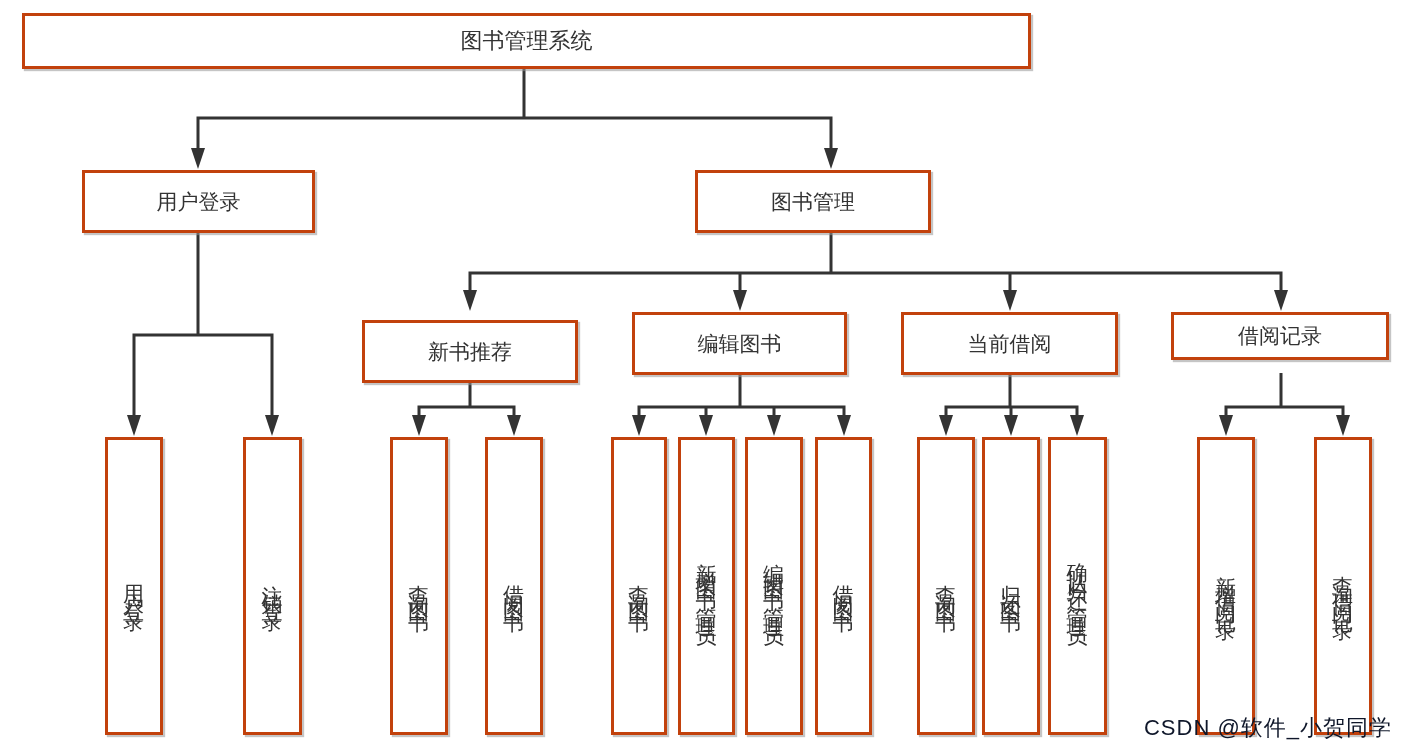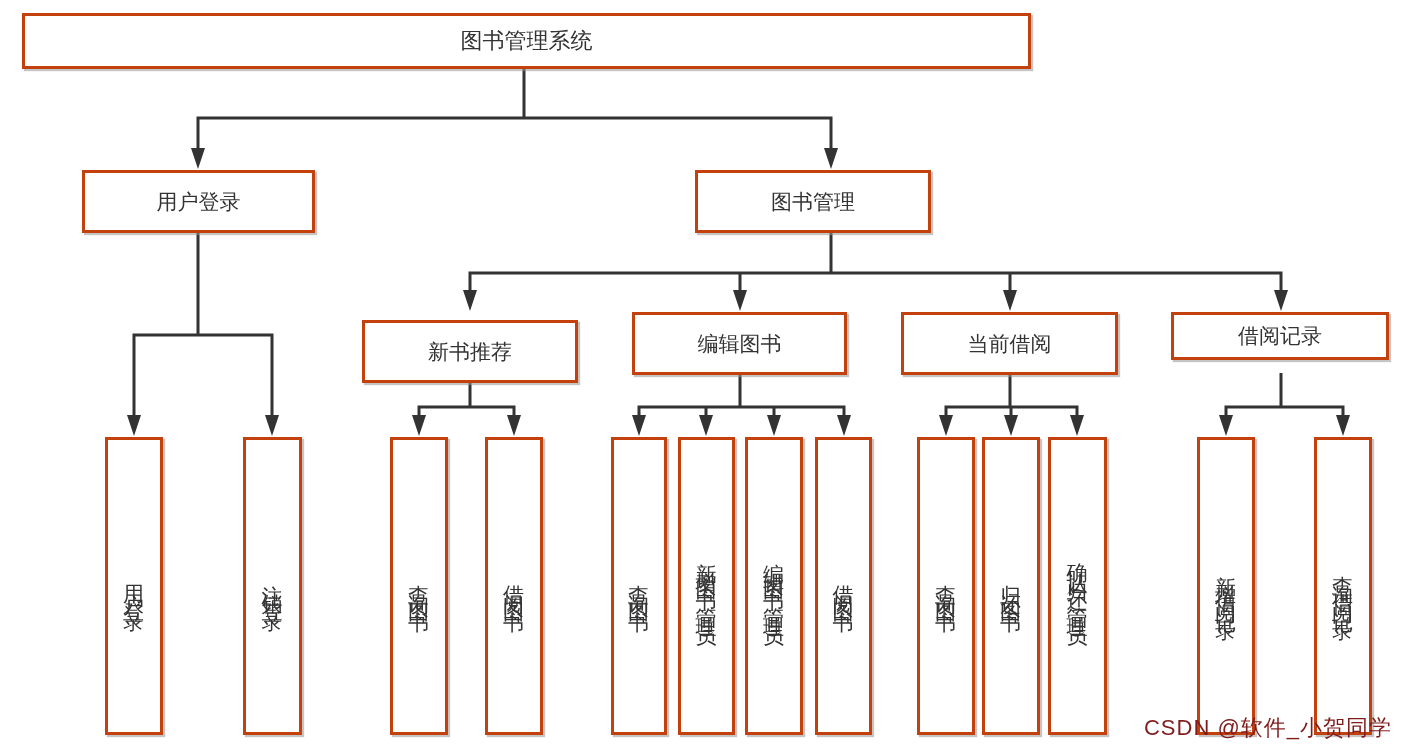--- a/index.html
+++ b/index.html
@@ -65,21 +65,21 @@
   #b-l9  { left: 917px;  width: 58px; }
   #b-l10 { left: 982px;  width: 58px; }
   #b-l11 { left: 1048px; width: 59px; }
   #b-l12 { left: 1197px; width: 58px; }
   #b-l13 { left: 1314px; width: 58px; }
   .watermark {
     position: absolute;
     top: 713px;
     right: 13px;
     font-size: 22px;
-    color: #7f1d1d;
+    color: #0f172a;
     letter-spacing: 1px;
   }
 </style>
 </head>
 <body>
 
 <div class="canvas">
 
   <svg class="connectors" viewBox="0 0 1405 747" xmlns="http://www.w3.org/2000/svg">
 

